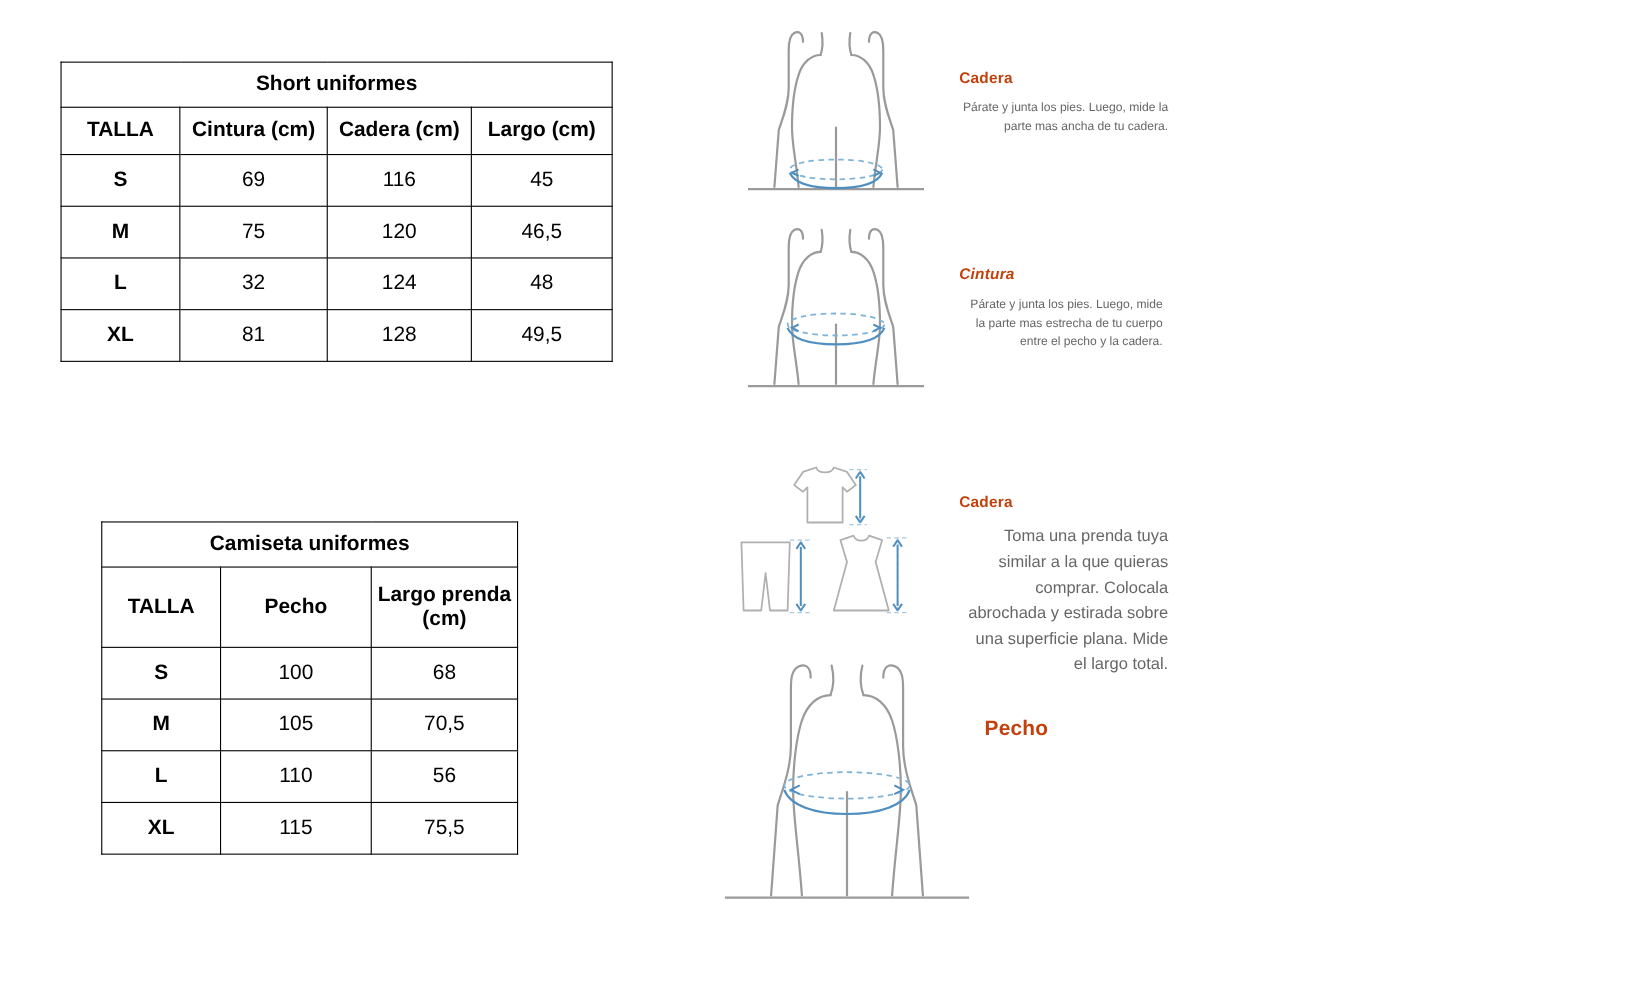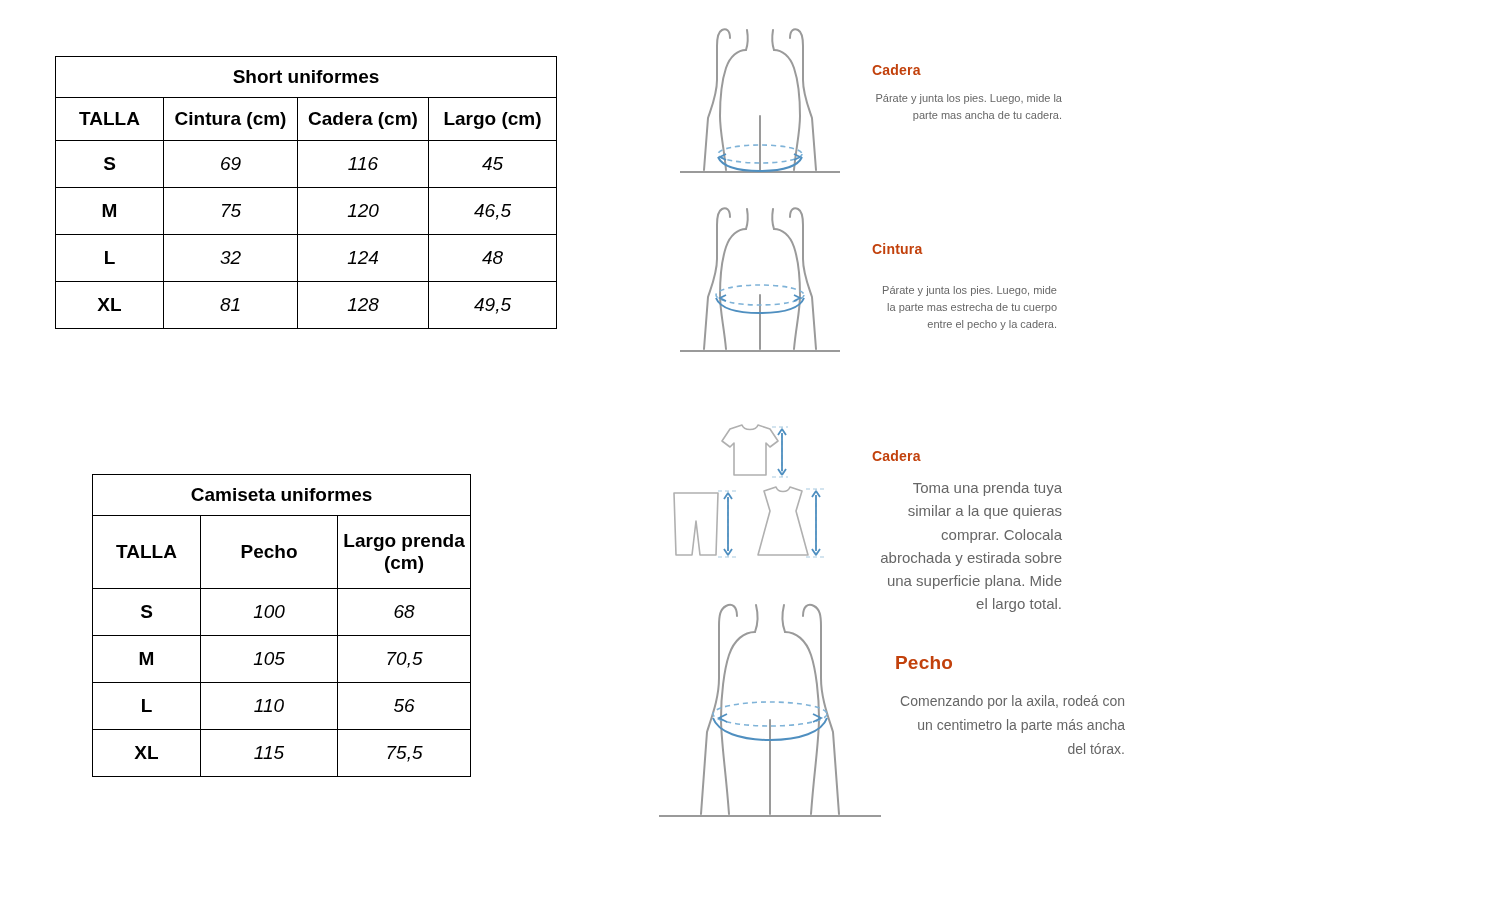--- a/index.html
+++ b/index.html
@@ -41,21 +41,20 @@
     line-height: 1.15;
   }
   .size-table .size-label {
     font-weight: bold;
     font-size: 19px;
     padding: 12px 4px;
   }
   .size-table .val {
     font-size: 19px;
     padding: 12px 4px;
-    font-style: italic;
   }
 
   
   #table-short {
     left: 55px;
     top: 56px;
     width: 501px;
   }
   #table-short col.c0 { width: 108px; }
   #table-short col.c1 { width: 134px; }
@@ -98,21 +97,21 @@
 
   
   #block-cadera { left: 660px; top: 20px; width: 560px; height: 180px; }
   #block-cadera .guide-text { left: 212px; top: 42px; width: 190px; }
   #block-cadera .guide-title { font-size: 14px; margin-bottom: 12px; }
   #block-cadera .guide-desc { font-size: 11px; }
 
   
   #block-cintura { left: 660px; top: 199px; width: 560px; height: 180px; }
   #block-cintura .guide-text { left: 212px; top: 42px; width: 185px; }
-  #block-cintura .guide-title { font-size: 14px; margin-bottom: 25px; }
+  #block-cintura .guide-title { font-size: 14px; margin-bottom: 12px; font-style: italic; }
   #block-cintura .guide-desc { font-size: 11px; }
 
   
   #block-largo { left: 660px; top: 415px; width: 560px; height: 165px; }
   #block-largo .guide-text { left: 212px; top: 33px; width: 190px; }
   #block-largo .guide-title { font-size: 14px; margin-bottom: 12px; }
   #block-largo .guide-desc { font-size: 15px; }
 
   
   #block-pecho { left: 655px; top: 592px; width: 600px; height: 270px; }
@@ -338,15 +337,14 @@
       <path d="M115 128 L115 222"></path>
     </g>
     <line x1="4" y1="224" x2="226" y2="224" stroke="#9a9a9a" stroke-width="2"></line>
     <ellipse class="measure-dash" cx="115" cy="122" rx="57" ry="12"></ellipse>
     <path class="measure-solid" d="M58 126 C63 140 85 148 115 148 C145 148 167 140 172 126"></path>
     <path class="arrow-blue" d="M72 122 l-8 4 l8 4"></path>
     <path class="arrow-blue" d="M158 122 l8 4 l-8 4"></path>
   </svg>
   <div class="guide-text">
     <div class="guide-title">Pecho</div>
-    <div class="guide-desc">Comenzando por la axila, rodeá con un centimetro la parte más ancha del tórax.</div>
   </div>
 </div>
 
 </body></html>

